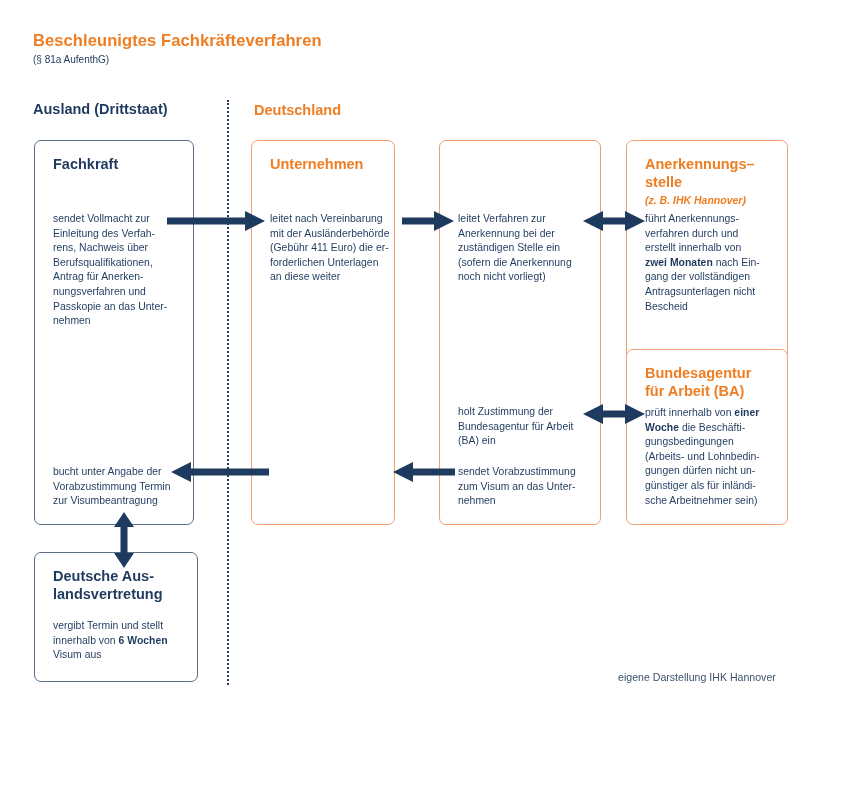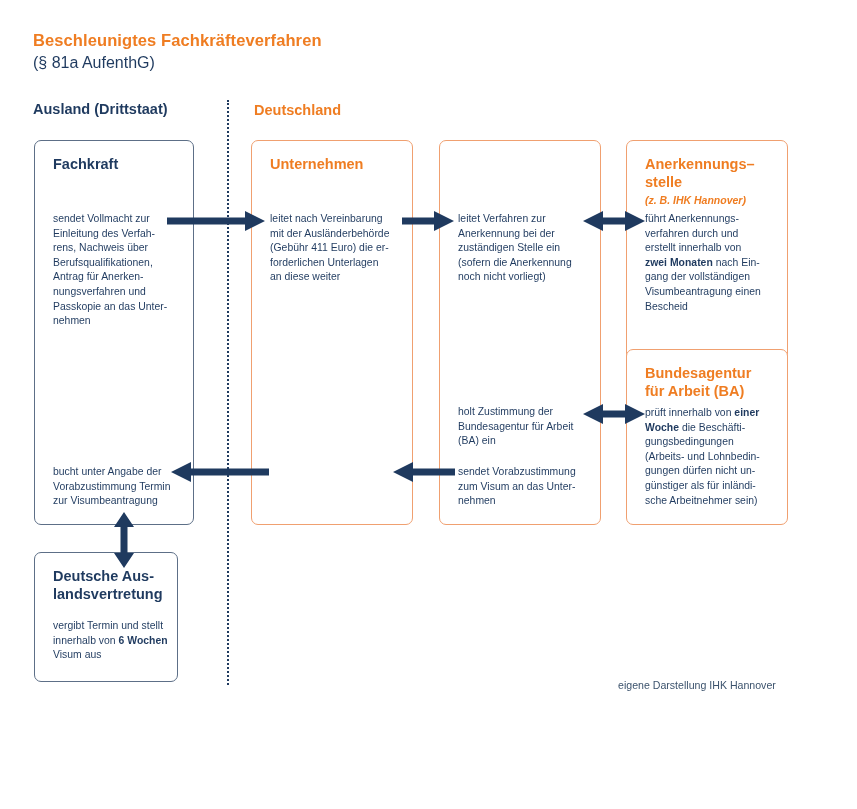--- a/index.html
+++ b/index.html
@@ -28,21 +28,21 @@
     left: 33px; top: 31px;
     font-size: 16.5px;
     font-weight: bold;
     color: #ef7d22;
     letter-spacing: 0.1px;
     white-space: nowrap;
   }
   #subtitle {
     position: absolute;
     left: 33px; top: 54px;
-    font-size: 16px;
+    font-size: 10px;
     color: #1f3a5f;
     white-space: nowrap;
   }
 
   
   #label-ausland {
     position: absolute;
     left: 33px; top: 101px;
     font-size: 14.5px;
     font-weight: bold;
@@ -119,21 +119,20 @@
   }
   .arrow svg { display: block; }
 
   #footnote {
     position: absolute;
     left: 618px;
     top: 671px;
     font-size: 10.6px;
     color: #3c536d;
     white-space: nowrap;
-    margin-top: 8px;
   }
 </style>
 </head>
 <body>
 
 <div class="canvas">
 
   <div id="title">Beschleunigtes Fachkräfteverfahren</div>
   <div id="subtitle">(§ 81a AufenthG)</div>
 
@@ -150,29 +149,29 @@
 Berufsqualifikationen,
 Antrag für Anerken-
 nungsverfahren und
 Passkopie an das Unter-
 nehmen</div>
     <div class="body-text" style="top:324px;">bucht unter Angabe der
 Vorabzustimmung Termin
 zur Visumbeantragung</div>
   </div>
 
-  <div class="box navy" style="left:34px; top:552px; width:144px; height:130px;">
+  <div class="box navy" style="left:34px; top:552px; width:164px; height:130px;">
     <div class="box-title navy">Deutsche Aus-
 landsvertretung</div>
     <div class="body-text" style="top:66px;"><span>vergibt Termin und stellt
 innerhalb von </span><b>6 Wochen</b><span>
 Visum aus</span></div>
   </div>
 
-  <div class="box orange" style="left:251px; top:140px; width:162px; height:385px;">
+  <div class="box orange" style="left:251px; top:140px; width:144px; height:385px;">
     <div class="box-title orange">Unternehmen</div>
     <div class="body-text" style="top:71px;">leitet nach Vereinbarung
 mit der Ausländerbehörde
 (Gebühr 411 Euro) die er-
 forderlichen Unterlagen
 an diese weiter</div>
   </div>
 
   <div class="box orange" style="left:439px; top:140px; width:162px; height:385px;">
     <div class="body-text" style="top:71px;">leitet Verfahren zur
@@ -190,21 +189,21 @@
 
   <div class="box orange" style="left:626px; top:140px; width:162px; height:244px;">
     <div class="box-title orange">Anerkennungs–
 stelle</div>
     <div class="box-subtitle" style="top:53px;font-style:italic;">(z. B. IHK Hannover)</div>
     <div class="body-text" style="top:71px;"><span>führt Anerkennungs-
 verfahren durch und
 erstellt innerhalb von
 </span><b>zwei Monaten</b><span> nach Ein-
 gang der vollständigen
-Visumbeantragung einen
+Antragsunterlagen nicht
 Bescheid</span></div>
   </div>
 
   <div class="box orange" style="left:626px; top:349px; width:162px; height:176px;">
     <div class="box-title orange">Bundesagentur
 für Arbeit (BA)</div>
     <div class="body-text" style="top:56px;"><span>prüft innerhalb von </span><b>einer
 Woche</b><span> die Beschäfti-
 gungsbedingungen
 (Arbeits- und Lohnbedin-

